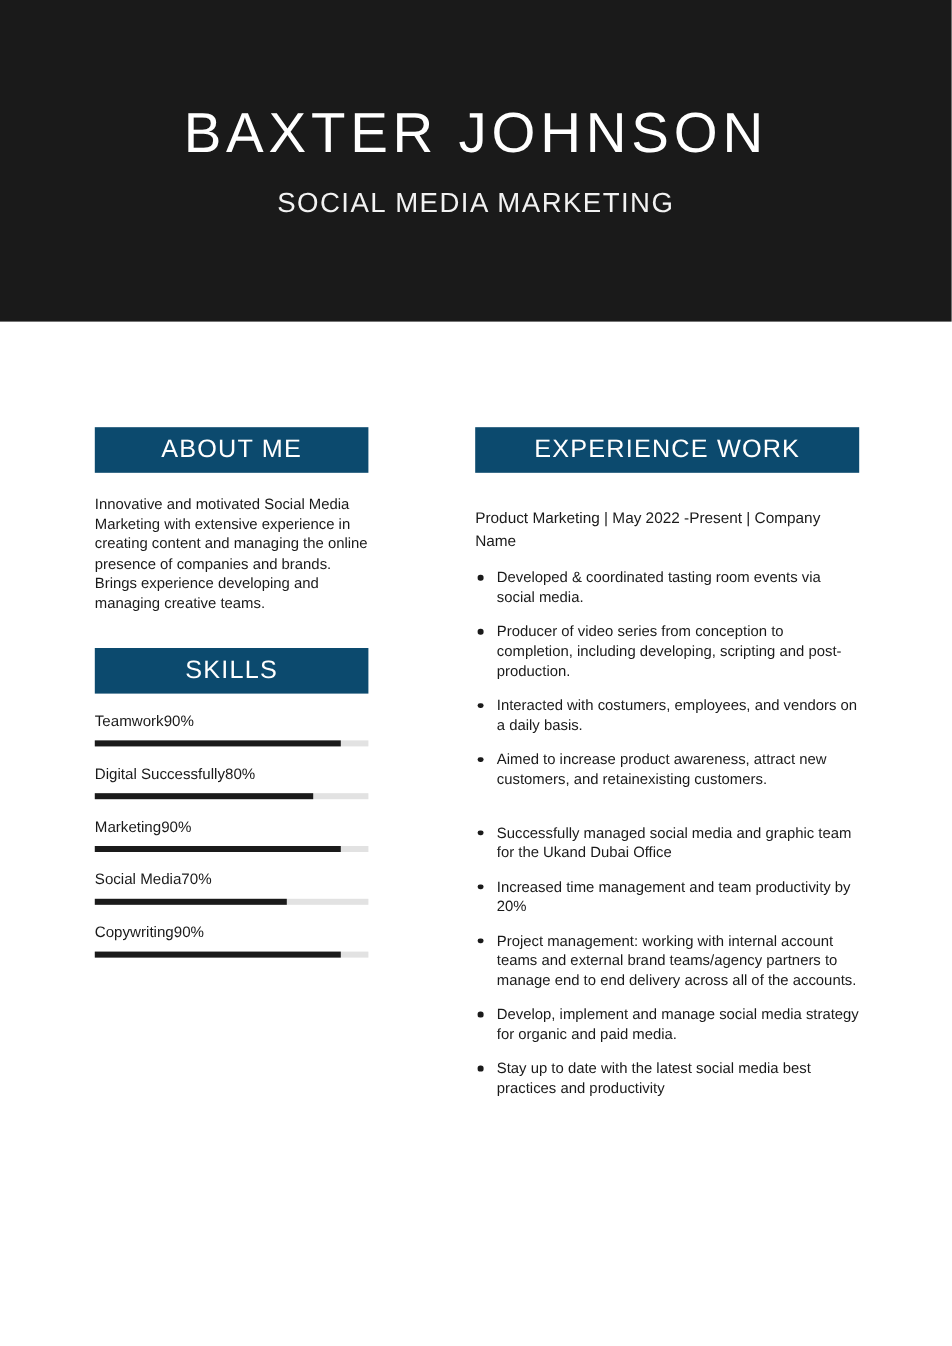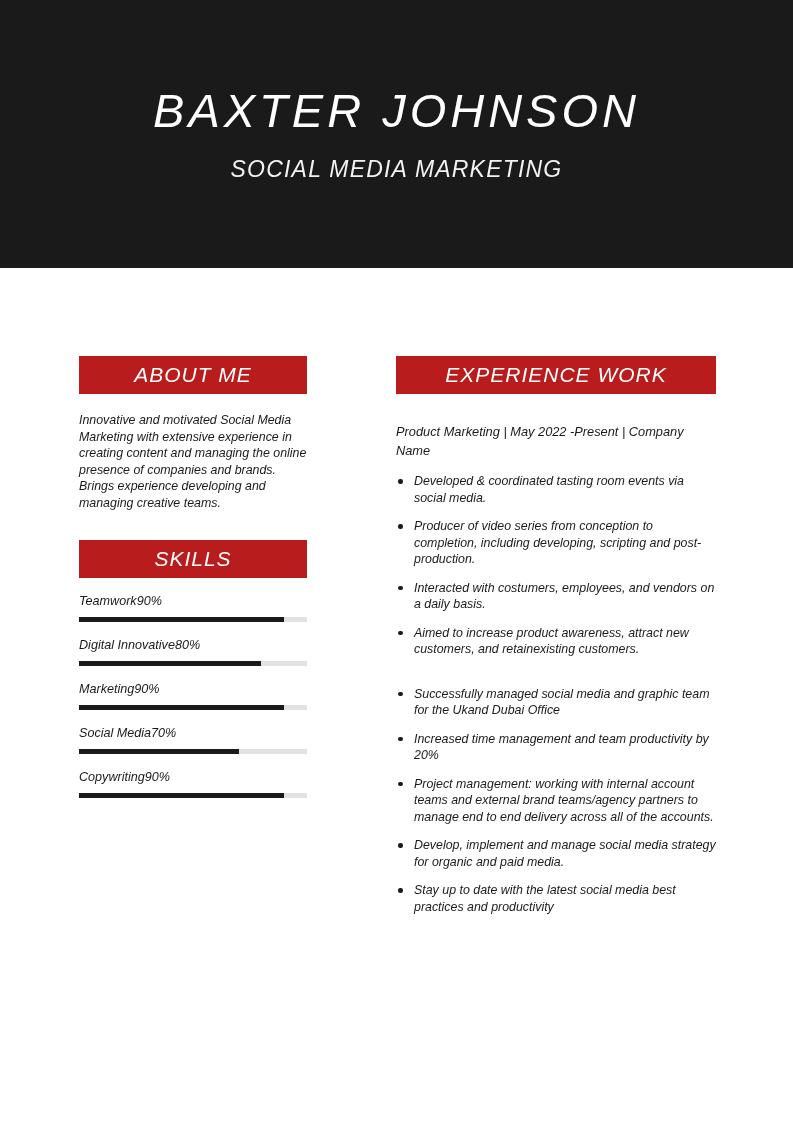--- a/index.html
+++ b/index.html
@@ -12,21 +12,20 @@
     background: #ffffff;
     font-family: "Liberation Sans", sans-serif;
     color: #1a1a1a;
     overflow: hidden;
   }
   .page {
     position: relative;
     width: 793px;
     height: 1115px;
     background: #ffffff;
-    font-style: italic;
   }
 
   
   .header {
     position: absolute;
     left: 0;
     top: 0;
     width: 793px;
     height: 268px;
     background: #1a1a1a;
@@ -62,21 +61,21 @@
     width: 228px;
   }
   .right-col {
     position: absolute;
     left: 396px;
     top: 356px;
     width: 320px;
   }
 
   .section-bar {
-    background: #b91c1c;
+    background: #0c4a6e;
     color: #ffffff;
     text-align: center;
     font-size: 21px;
     letter-spacing: 1px;
     padding: 8px 0 9px 0;
     line-height: 1;
   }
   .section-bar.wide {
     font-size: 21px;
   }
@@ -196,21 +195,21 @@
           <span>Teamwork</span>
           <span>90%</span>
         </div>
         <div class="skill-track">
           <div class="skill-fill" style="width:90%"></div>
         </div>
       </div>
 
       <div class="skill">
         <div class="skill-row">
-          <span>Digital Innovative</span>
+          <span>Digital Successfully</span>
           <span>80%</span>
         </div>
         <div class="skill-track">
           <div class="skill-fill" style="width:80%"></div>
         </div>
       </div>
 
       <div class="skill">
         <div class="skill-row">
           <span>Marketing</span>

